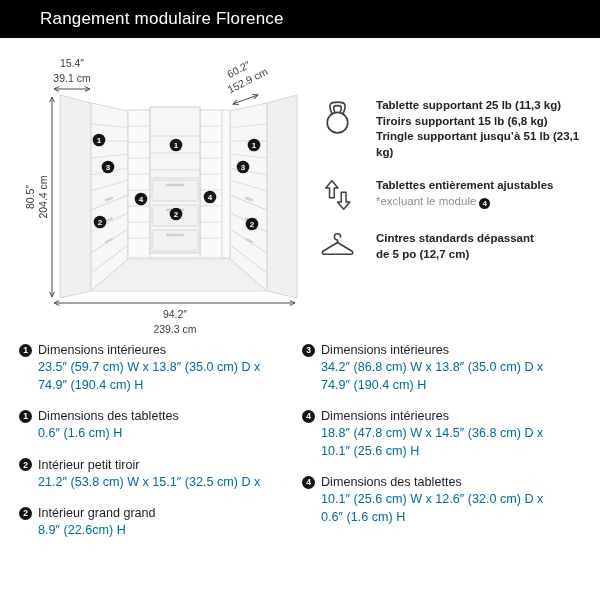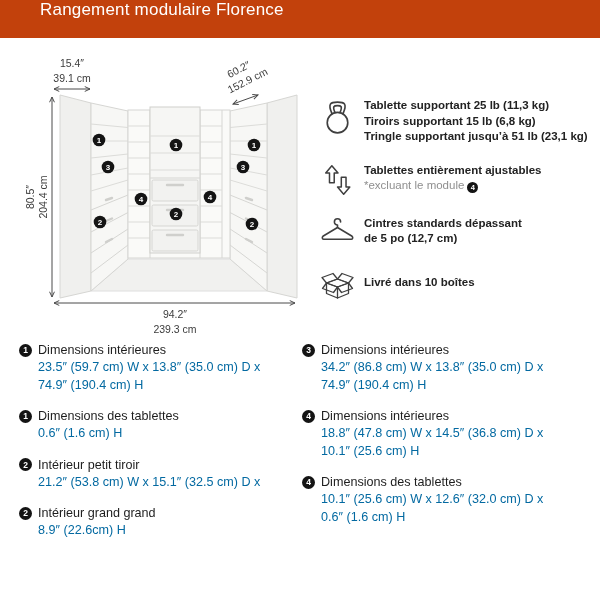--- a/index.html
+++ b/index.html
@@ -1,21 +1,21 @@
 <!DOCTYPE html>
 <html><head>
 <meta charset="utf-8">
 <style>
   html,body{margin:0;padding:0;}
   body{
     width:600px;height:600px;position:relative;overflow:hidden;background:#ffffff;
     font-family:"Liberation Sans","DejaVu Sans",sans-serif;
   }
   
-  .header{position:absolute;left:0;top:0;width:600px;height:38px;background:#c2410c;display:flex;align-items:flex-start;}
+  .header{position:absolute;left:0;top:0;width:600px;height:38px;background:#000000;display:flex;align-items:center;}
   .header .title{color:#ffffff;font-size:17px;font-weight:500;padding-left:40px;letter-spacing:.2px;}
 
   
   .diagram{position:absolute;left:25px;top:48px;}
   .diagram text{font-family:"Liberation Sans","DejaVu Sans",sans-serif;}
   .dim-text{font-size:10.5px;fill:#3c3c3c;}
   .dim-line{stroke:#4a4a4a;stroke-width:1;fill:none;}
   .panel{fill:#f0f0ee;stroke:#d6d6d3;stroke-width:1;}
   .wing{fill:#f7f7f5;stroke:#d6d6d3;stroke-width:1;}
   .wall{fill:#fafaf8;stroke:#d6d6d3;stroke-width:1;}
@@ -23,21 +23,21 @@
   .drawer{fill:#f2f2f0;stroke:#d6d6d3;stroke-width:1;}
   .shelfline{stroke:#dcdcd9;stroke-width:1;fill:none;}
   .innerline{stroke:#d6d6d3;stroke-width:1;fill:none;}
   .handle{stroke:#cfcfcc;stroke-width:2.4;stroke-linecap:round;}
   .floor{fill:#f1f1ef;stroke:#dedede;stroke-width:1;}
   .dbadge circle{fill:#141414;}
   .dbadge text{fill:#ffffff;font-size:8px;font-weight:bold;text-anchor:middle;}
 
   
   .features{position:absolute;left:319px;top:97px;width:278px;}
-  .feat{display:flex;gap:8px;margin-bottom:17px;}
+  .feat{display:flex;gap:20px;margin-bottom:17px;}
   .feat.center{align-items:center;}
   .feat-icon{flex:0 0 37px;width:37px;display:flex;justify-content:center;}
   .feat-icon svg{stroke:#3f3f3f;fill:none;stroke-width:1.6;stroke-linecap:round;stroke-linejoin:round;}
   .feat-text{font-size:11.5px;font-weight:700;color:#222;line-height:15.5px;padding-top:1px;}
   .feat-note{font-weight:400;color:#8f8f8f;}
   .note-badge{display:inline-flex;width:11px;height:11px;border-radius:50%;background:#141414;color:#fff;
     font-size:7.5px;font-weight:700;align-items:center;justify-content:center;margin-left:3px;vertical-align:-1px;}
 
   
   .specs{position:absolute;top:343px;font-size:12.6px;}
@@ -246,36 +246,20 @@
         <path d="M18,12.5 L18,10 A3.1,3.1 0 1 1 21.1,6.9"></path>
         <path d="M18,12.5 L32.6,21.3 A1.7,1.7 0 0 1 31.6,24.3 L4.4,24.3 A1.7,1.7 0 0 1 3.4,21.3 Z"></path>
       </svg>
     </div>
     <div class="feat-text">
       <div>Cintres standards dépassant</div>
       <div>de 5 po (12,7 cm)</div>
     </div>
   </div>
 
-  <div class="feat center">
-    <div class="feat-icon">
-      <svg width="37" height="38" viewBox="0 0 36 38" style="stroke-width:1.3">
-        <path d="M7,19 L18,23 L29,19 L29,29.5 L18,34 L7,29.5 Z"></path>
-        <path d="M18,23 L18,34"></path>
-        <path d="M7,19 L18,15 L29,19"></path>
-        <path d="M7,19 L18,15 L13.5,9.5 L2.5,13.5 Z"></path>
-        <path d="M18,15 L29,19 L33.5,13.5 L22.5,9.5 Z"></path>
-        <path d="M7,19 L18,23 L14,28.5 L3,24.5 Z"></path>
-        <path d="M18,23 L29,19 L33,24.5 L22,28.5 Z"></path>
-      </svg>
-    </div>
-    <div class="feat-text">
-      <div>Livré dans 10 boîtes</div>
-    </div>
-  </div>
 </div>
 
 <div class="specs left">
   <div class="spec">
     <div class="spec-head">
       <span class="badge">1</span>
       <span class="spec-title">Dimensions intérieures</span>
     </div>
     <div class="spec-line">23.5″ (59.7 cm) W x 13.8″ (35.0 cm) D x</div>
     <div class="spec-line">74.9″ (190.4 cm) H</div>

